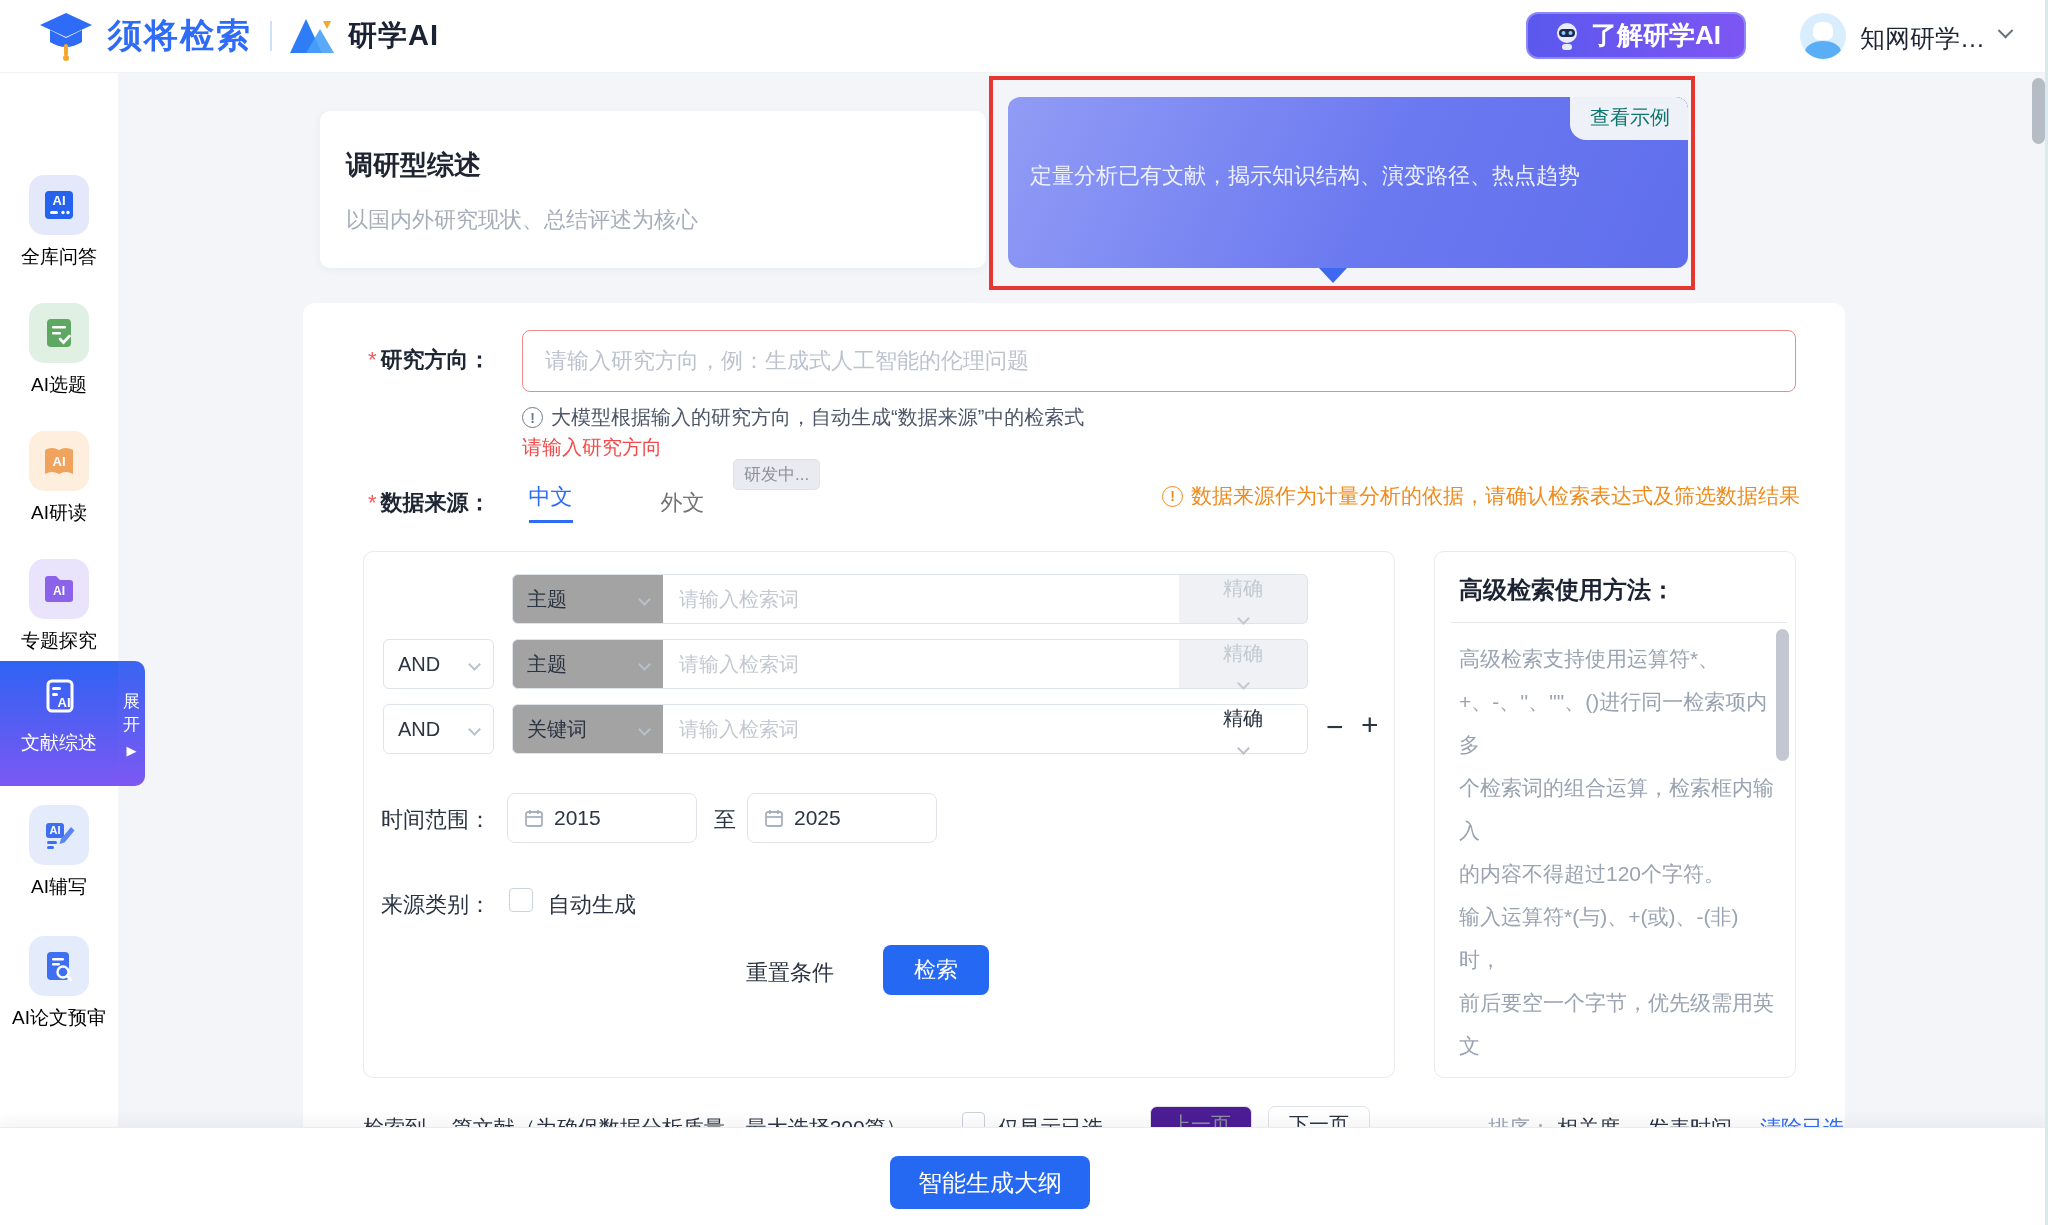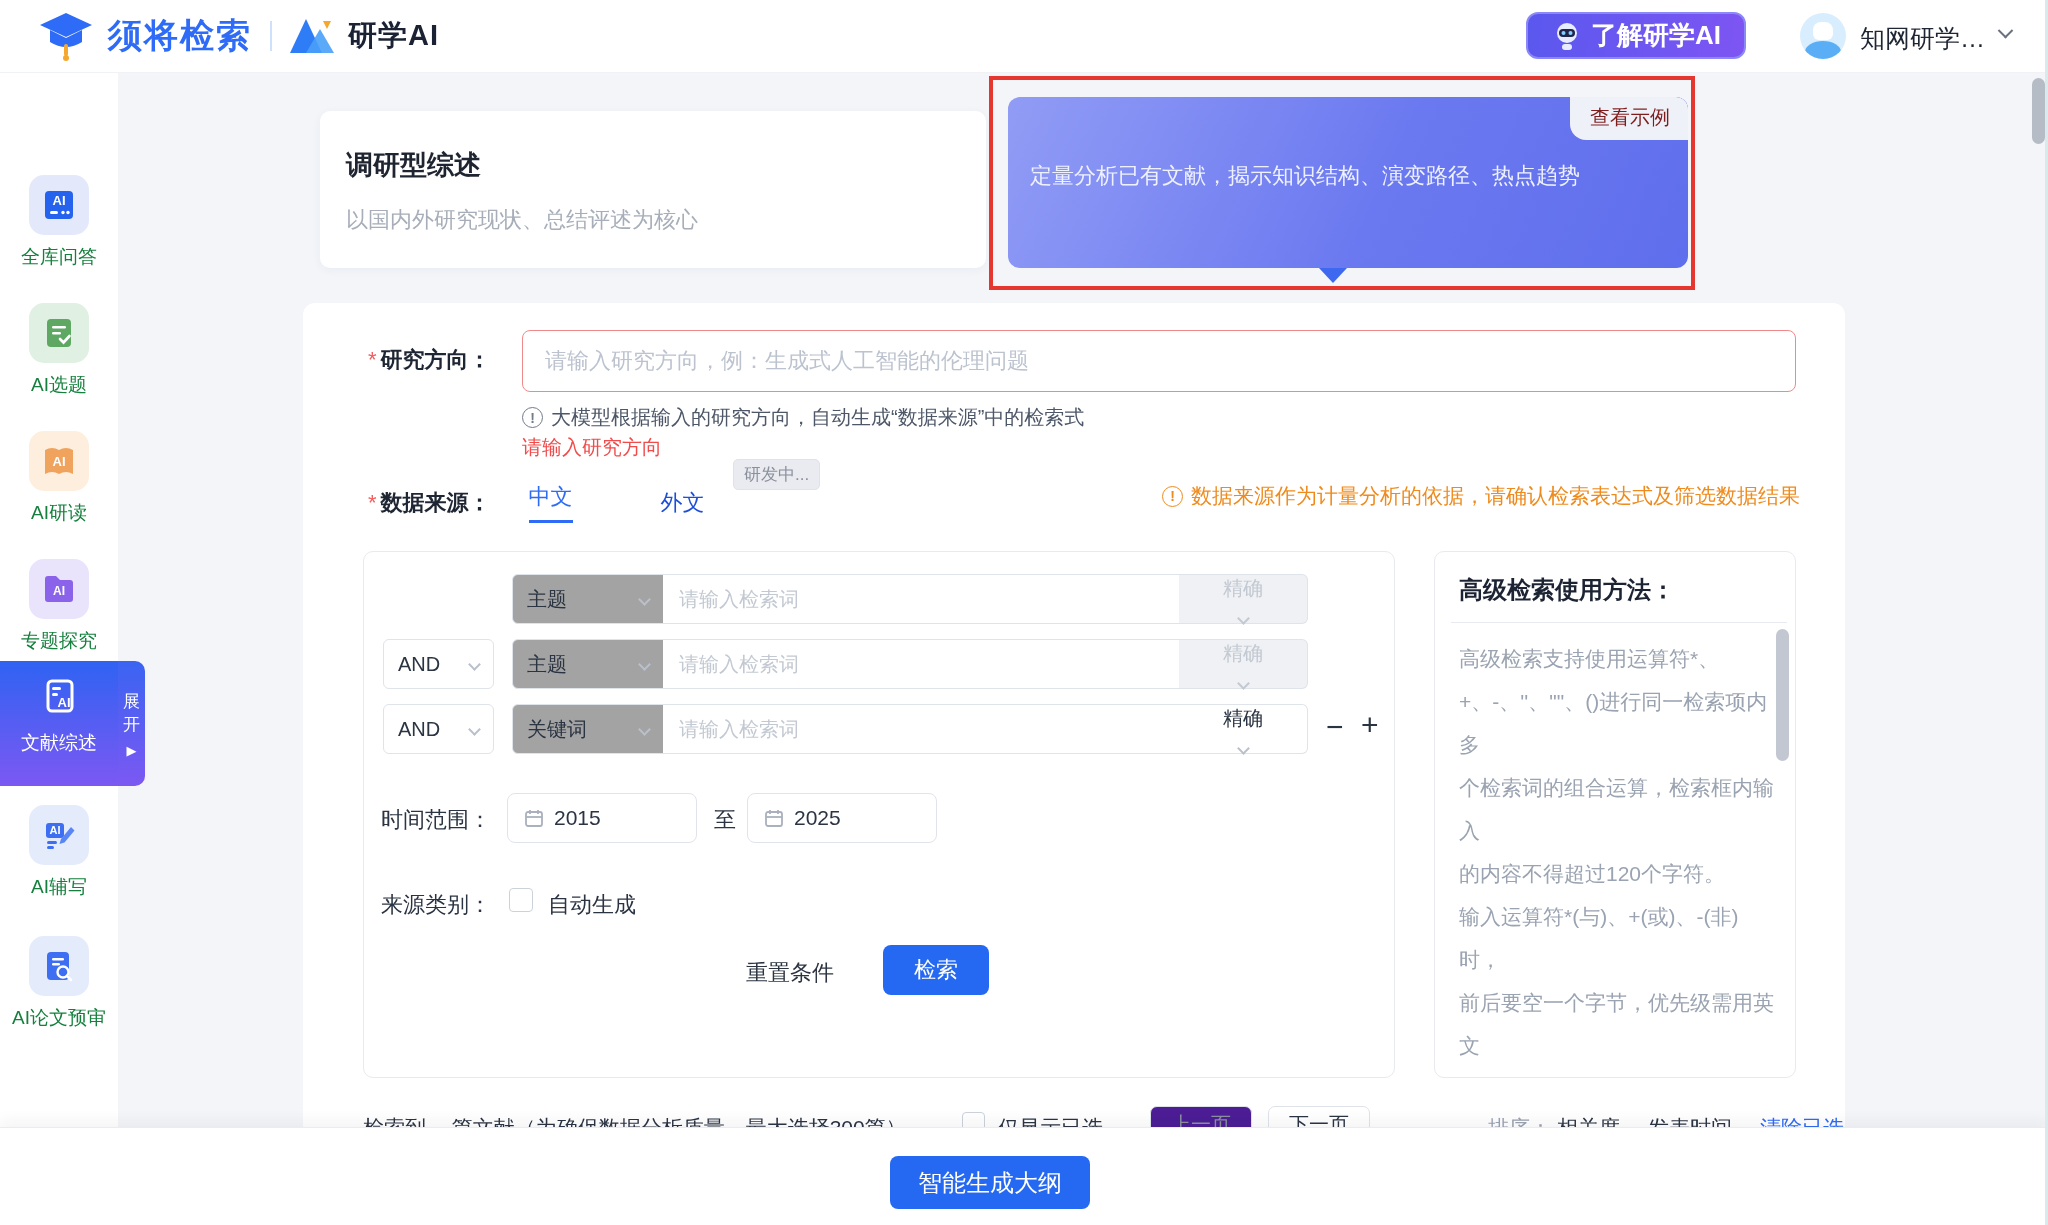--- a/index.html
+++ b/index.html
@@ -24,21 +24,21 @@
   .avatar .head { position:absolute; left:13px; top:9px; width:20px; height:18px; background:#fff; border-radius:8px 8px 6px 6px; }
   .avatar .body { position:absolute; left:5px; top:28px; width:36px; height:22px; background:#5aaef5; border-radius:50% 50% 0 0; }
   .account { position:absolute; left:1860px; top:22px; font-size:25px; color:#1f2633; }
   .chev { display:inline-block; width:11px; height:11px; border-right:2.5px solid #6a7280; border-bottom:2.5px solid #6a7280; transform:rotate(45deg); }
   .account-chev { position:absolute; left:2000px; top:28px; }
 
   
   .sidebar { position:absolute; top:73px; left:0; bottom:0; width:118px; background:#fff; z-index:9; }
   .side-item { position:absolute; left:0; width:118px; text-align:center; cursor:pointer; }
   .tile { width:60px; height:60px; border-radius:15px; margin:0 auto; display:flex; align-items:center; justify-content:center; }
-  .side-label { font-size:19px; color:#15803d; margin-top:9px; }
+  .side-label { font-size:19px; color:#000000; margin-top:9px; }
   .t-blue   { background:#e3e8fb; } .t-green { background:#e0f0e2; }
   .t-orange { background:#fdeede; } .t-purple{ background:#e9e4fb; }
   .t-lblue  { background:#e4ebfb; }
   .active-item { position:absolute; top:588px; left:0; width:118px; height:125px;
     background:linear-gradient(180deg,#2f63f2,#7c58f2); color:#fff; text-align:center; z-index:10; cursor:pointer; }
   .active-item .side-label { color:#fff; }
   .expand-tab { position:absolute; left:118px; top:0; width:27px; height:125px;
     background:linear-gradient(180deg,#3a64f2,#7c58f2); border-radius:0 10px 10px 0;
     color:#fff; font-size:17px; display:flex; flex-direction:column; align-items:center; justify-content:center; gap:3px; cursor:pointer; }
   .expand-arrow { font-size:13px; margin-top:4px; }
@@ -50,21 +50,21 @@
   .card-survey { position:absolute; left:320px; top:111px; width:666px; height:157px; background:#fff;
     border-radius:10px; box-shadow:0 2px 10px rgba(40,60,120,.05); z-index:2; cursor:pointer; padding:36px 0 0 26px; }
   .card-survey-title { font-size:27px; font-weight:bold; color:#1e2430; }
   .card-survey-desc { font-size:22px; color:#a7aeb9; margin-top:22px; }
 
   .card-biblio { position:absolute; left:1008px; top:97px; width:680px; height:171px; border-radius:12px;
     background:linear-gradient(115deg,#919cf5 0%,#6b79f0 55%,#5f6eec 100%);
     z-index:2; cursor:pointer; padding:40px 0 0 22px; overflow:hidden; }
   .card-biblio-title { font-size:31px; font-weight:bold; color:#fff; display:flex; align-items:center; gap:10px; }
   .card-biblio-desc { font-size:22px; color:#eef1ff; margin-top:24px; }
-  .example-tag { position:absolute; top:0; right:0; background:#eef1f7; color:#7f1d1d;
+  .example-tag { position:absolute; top:0; right:0; background:#eef1f7; color:#0f766e;
     font-size:20px; padding:7px 18px 9px 20px; border-radius:0 12px 0 16px; cursor:pointer; z-index:3; }
   .card-arrow { position:absolute; left:1319px; top:268px; width:0; height:0; z-index:3;
     border-left:14px solid transparent; border-right:14px solid transparent; border-top:15px solid #3f68f0; }
   .annotation-box { position:absolute; left:989px; top:76px; width:706px; height:214px;
     border:4px solid #e5372f; z-index:6; pointer-events:none; }
 
   
   .req { color:#f25d5d; margin-right:4px; font-size:22px; }
   .f-label { font-size:22px; font-weight:bold; color:#1f2633; }
   .f-label-n { font-size:22px; color:#2b3442; }
@@ -75,21 +75,21 @@
     font-family:"Liberation Sans","DejaVu Sans",sans-serif; }
   .dir-input::placeholder { color:#bcc3cf; }
   .hint-row { position:absolute; left:522px; top:404px; z-index:2; display:flex; align-items:center; gap:8px;
     font-size:20px; color:#4d5768; }
   .circle-i { display:inline-flex; width:21px; height:21px; border:1.6px solid #717b8c; border-radius:50%;
     align-items:center; justify-content:center; font-size:14px; color:#717b8c; font-weight:bold; flex:none; }
   .err-row { position:absolute; left:522px; top:434px; z-index:2; font-size:20px; color:#f04c4c; }
 
   .src-row { position:absolute; left:368px; top:482px; z-index:2; display:flex; align-items:center; }
   .tab-cn { font-size:22px; color:#2e6bf6; margin-left:38px; padding-bottom:8px; border-bottom:3px solid #2e6bf6; cursor:pointer; }
-  .tab-en { font-size:22px; color:#1d4ed8; margin-left:88px; cursor:pointer; }
+  .tab-en { font-size:22px; color:#737373; margin-left:88px; cursor:pointer; }
   .dev-badge { position:absolute; left:733px; top:459px; z-index:3; background:#e9ebf0; color:#8a909c;
     font-size:17px; padding:3px 10px; border-radius:5px; border:1px solid #dfe2e8; }
   .src-warning { position:absolute; left:1120px; top:482px; width:680px; z-index:2; text-align:right;
     font-size:21px; color:#ef8b1d; display:flex; align-items:center; gap:8px; justify-content:flex-end; }
   .circle-w { display:inline-flex; width:21px; height:21px; border:1.6px solid #ef8b1d; border-radius:50%;
     align-items:center; justify-content:center; font-size:14px; color:#ef8b1d; font-weight:bold; flex:none; }
 
   
   .builder { position:absolute; left:363px; top:551px; width:1032px; height:527px; z-index:2;
     border:1px solid #e8eaf0; border-radius:10px; background:#fff; }

